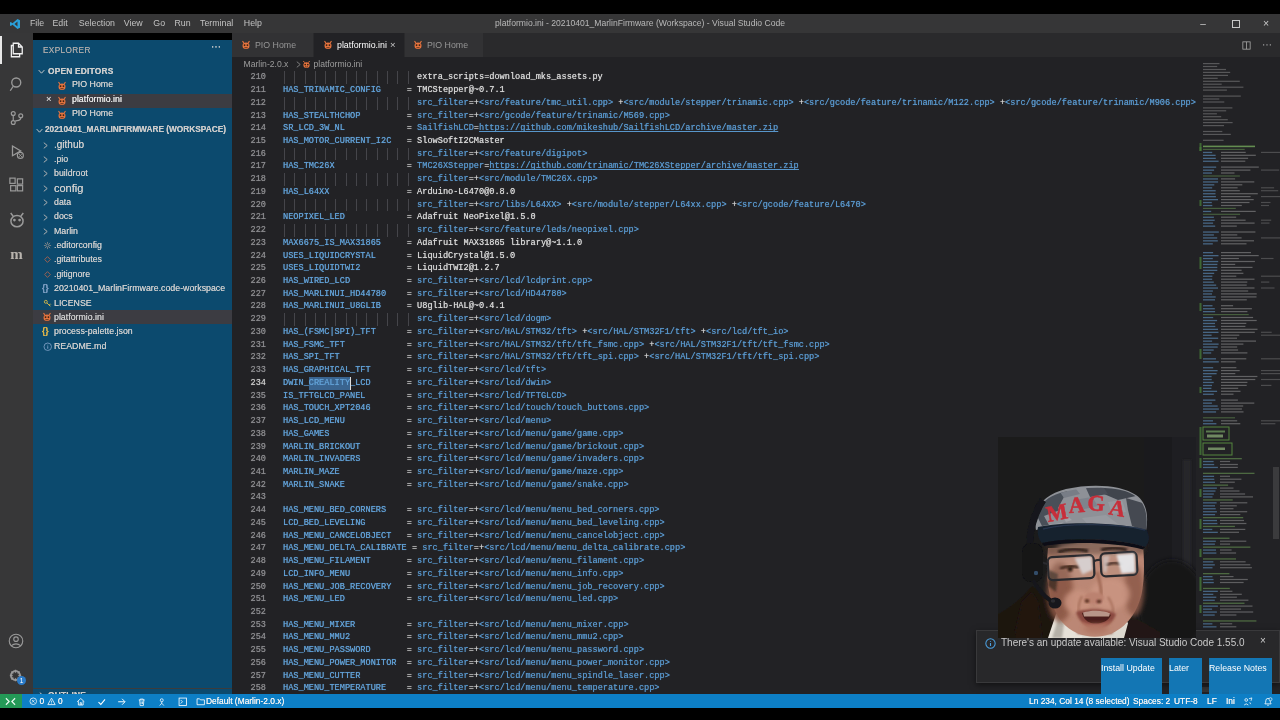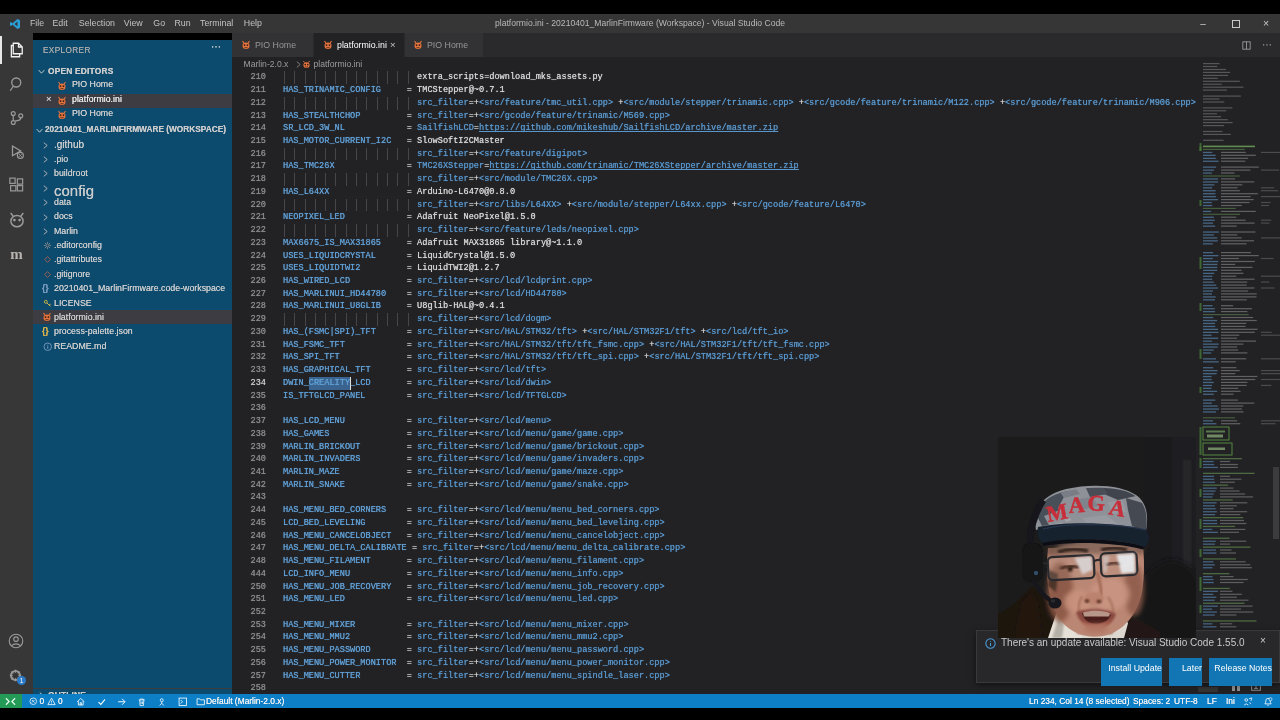--- a/index.html
+++ b/index.html
@@ -19,21 +19,21 @@
 .cl{position:absolute;left:0;width:2200px;height:12.728px;line-height:12.728px;font-family:"Liberation Mono",monospace;font-size:8.6px;white-space:pre;text-shadow:0 0 0.7px}
 .ln{position:absolute;left:0;width:34px;text-align:right;color:#8a8a8d}
 .ct{position:absolute;left:51px;white-space:pre}
 .k{color:#61a0d6}.v{color:#5896cb}.w{color:#d6d6d6}.eq{color:#cfcfcf}
 .u{text-decoration:underline}
 .ig{position:absolute;left:51.5px;top:0;height:12.728px;width:125px;background:repeating-linear-gradient(90deg,#45454a 0,#45454a 1px,transparent 1px,transparent 10.294px)}
 #minimap{left:1196px;top:57px;width:84px;height:637px;background:#222225}
 #statusbar{left:0;top:694px;width:1280px;height:14px;background:#0d7fc6;color:#f2f2f2;font-size:8.4px;line-height:14px;text-shadow:0 0 0.6px}
 .sbi{position:absolute;top:0;height:14px;line-height:14px}
 #toast{left:976px;top:630px;width:304px;height:53px;background:#28282a;border:1px solid #39393b;box-shadow:0 2px 6px rgba(0,0,0,.5);color:#cccccc;font-size:9.2px;z-index:40}
-.btn{position:absolute;background:#1376b4;color:#fff;font-size:8.8px;text-align:right;height:28px;line-height:20px;z-index:41}
+.btn{position:absolute;background:#1376b4;color:#fff;font-size:8.8px;text-align:left;height:36px;line-height:20px;z-index:41}
 #webcam{left:998px;top:437px;width:198px;height:201px;z-index:50}
 svg{display:block}
 </style></head><body>
 <div id="stage">
 <div class="abs" id="editorbg"></div>
     <div class="abs" id="titlebar">
       <svg class="abs" style="left:9px;top:4px" width="12" height="12" viewBox="0 0 24 24">
         <path fill="#2a9fd8" d="M17 2 L22 4.5 V19.5 L17 22 L7 13.5 L3.5 16.2 L2 15.2 V8.8 L3.5 7.8 L7 10.5 Z M17 7.2 L11 12 L17 16.8 Z"></path>
       </svg>
       <span class="menu" style="left:30px">File</span>
@@ -142,21 +142,21 @@
         <path d="M5 3 L11 8 L5 13" fill="none" stroke="#b5b5b5" stroke-width="1.7"></path>
       </svg>
       <div class="abs" style="left:21px;top:113.6px;font-size:8.8px;color:#cccccc">.pio</div>
       <svg class="abs" style="left:8px;top:129.4px" width="9" height="9" viewBox="0 0 16 16">
         <path d="M5 3 L11 8 L5 13" fill="none" stroke="#b5b5b5" stroke-width="1.7"></path>
       </svg>
       <div class="abs" style="left:21px;top:128.0px;font-size:8.8px;color:#cccccc">buildroot</div>
       <svg class="abs" style="left:8px;top:143.8px" width="9" height="9" viewBox="0 0 16 16">
         <path d="M5 3 L11 8 L5 13" fill="none" stroke="#b5b5b5" stroke-width="1.7"></path>
       </svg>
-      <div class="abs" style="left:21px;top:142.4px;font-size:15px;color:#cccccc">config</div>
+      <div class="abs" style="left:21px;top:142.4px;font-size:11px;color:#cccccc">config</div>
       <svg class="abs" style="left:8px;top:158.20000000000002px" width="9" height="9" viewBox="0 0 16 16">
         <path d="M5 3 L11 8 L5 13" fill="none" stroke="#b5b5b5" stroke-width="1.7"></path>
       </svg>
       <div class="abs" style="left:21px;top:156.8px;font-size:8.8px;color:#cccccc">data</div>
       <svg class="abs" style="left:8px;top:172.60000000000002px" width="9" height="9" viewBox="0 0 16 16">
         <path d="M5 3 L11 8 L5 13" fill="none" stroke="#b5b5b5" stroke-width="1.7"></path>
       </svg>
       <div class="abs" style="left:21px;top:171.2px;font-size:8.8px;color:#cccccc">docs</div>
       <svg class="abs" style="left:8px;top:187.00000000000003px" width="9" height="9" viewBox="0 0 16 16">
         <path d="M5 3 L11 8 L5 13" fill="none" stroke="#b5b5b5" stroke-width="1.7"></path>
@@ -268,43 +268,43 @@
       <div class="cl" style="top:229.10px"><span class="ln">228</span><span class="ct"><span class="k">HAS_MARLINUI_U8GLIB    </span><span class="eq"> = </span><span class="w">U8glib-HAL@~0.4.1</span></span></div>
       <div class="cl" style="top:241.83px"><span class="ln">229</span><div class="ig" style="top:0"></div><span class="ct">                          <span class="v">src_filter</span><span class="eq">=</span><span class="eq">+</span><span class="v">&lt;src/lcd/dogm&gt;</span></span></div>
       <div class="cl" style="top:254.56px"><span class="ln">230</span><span class="ct"><span class="k">HAS_(FSMC|SPI)_TFT     </span><span class="eq"> = </span><span class="v">src_filter</span><span class="eq">=</span><span class="eq">+</span><span class="v">&lt;src/HAL/STM32/tft&gt; </span><span class="eq">+</span><span class="v">&lt;src/HAL/STM32F1/tft&gt; </span><span class="eq">+</span><span class="v">&lt;src/lcd/tft_io&gt;</span></span></div>
       <div class="cl" style="top:267.29px"><span class="ln">231</span><span class="ct"><span class="k">HAS_FSMC_TFT           </span><span class="eq"> = </span><span class="v">src_filter</span><span class="eq">=</span><span class="eq">+</span><span class="v">&lt;src/HAL/STM32/tft/tft_fsmc.cpp&gt; </span><span class="eq">+</span><span class="v">&lt;src/HAL/STM32F1/tft/tft_fsmc.cpp&gt;</span></span></div>
       <div class="cl" style="top:280.02px"><span class="ln">232</span><span class="ct"><span class="k">HAS_SPI_TFT            </span><span class="eq"> = </span><span class="v">src_filter</span><span class="eq">=</span><span class="eq">+</span><span class="v">&lt;src/HAL/STM32/tft/tft_spi.cpp&gt; </span><span class="eq">+</span><span class="v">&lt;src/HAL/STM32F1/tft/tft_spi.cpp&gt;</span></span></div>
       <div class="cl" style="top:292.74px"><span class="ln">233</span><span class="ct"><span class="k">HAS_GRAPHICAL_TFT      </span><span class="eq"> = </span><span class="v">src_filter</span><span class="eq">=</span><span class="eq">+</span><span class="v">&lt;src/lcd/tft&gt;</span></span></div>
       <div class="abs" style="left:76.7px;top:305.47px;width:41.2px;height:12.7px;background:#3a648f"></div>
       <div class="cl" style="top:305.47px"><span class="ln" style="color:#c6c6c6">234</span><span class="ct"><span class="k">DWIN_CREALITY_LCD      </span><span class="eq"> = </span><span class="v">src_filter</span><span class="eq">=</span><span class="eq">+</span><span class="v">&lt;src/lcd/dwin&gt;</span></span></div>
       <div class="abs" style="left:117.9px;top:305.47px;width:1.4px;height:12.7px;background:#dedede;z-index:5"></div>
       <div class="cl" style="top:318.20px"><span class="ln">235</span><span class="ct"><span class="k">IS_TFTGLCD_PANEL       </span><span class="eq"> = </span><span class="v">src_filter</span><span class="eq">=</span><span class="eq">+</span><span class="v">&lt;src/lcd/TFTGLCD&gt;</span></span></div>
-      <div class="cl" style="top:330.93px"><span class="ln">236</span></div>
+      <div class="cl" style="top:330.93px"><span class="ln">236</span><span class="ct"><span class="k">HAS_TOUCH_XPT2046      </span><span class="eq"> = </span><span class="v">src_filter</span><span class="eq">=</span><span class="eq">+</span><span class="v">&lt;src/lcd/touch/touch_buttons.cpp&gt;</span></span></div>
       <div class="cl" style="top:343.66px"><span class="ln">237</span><span class="ct"><span class="k">HAS_LCD_MENU           </span><span class="eq"> = </span><span class="v">src_filter</span><span class="eq">=</span><span class="eq">+</span><span class="v">&lt;src/lcd/menu&gt;</span></span></div>
       <div class="cl" style="top:356.38px"><span class="ln">238</span><span class="ct"><span class="k">HAS_GAMES              </span><span class="eq"> = </span><span class="v">src_filter</span><span class="eq">=</span><span class="eq">+</span><span class="v">&lt;src/lcd/menu/game/game.cpp&gt;</span></span></div>
       <div class="cl" style="top:369.11px"><span class="ln">239</span><span class="ct"><span class="k">MARLIN_BRICKOUT        </span><span class="eq"> = </span><span class="v">src_filter</span><span class="eq">=</span><span class="eq">+</span><span class="v">&lt;src/lcd/menu/game/brickout.cpp&gt;</span></span></div>
       <div class="cl" style="top:381.84px"><span class="ln">240</span><span class="ct"><span class="k">MARLIN_INVADERS        </span><span class="eq"> = </span><span class="v">src_filter</span><span class="eq">=</span><span class="eq">+</span><span class="v">&lt;src/lcd/menu/game/invaders.cpp&gt;</span></span></div>
       <div class="cl" style="top:394.57px"><span class="ln">241</span><span class="ct"><span class="k">MARLIN_MAZE            </span><span class="eq"> = </span><span class="v">src_filter</span><span class="eq">=</span><span class="eq">+</span><span class="v">&lt;src/lcd/menu/game/maze.cpp&gt;</span></span></div>
       <div class="cl" style="top:407.30px"><span class="ln">242</span><span class="ct"><span class="k">MARLIN_SNAKE           </span><span class="eq"> = </span><span class="v">src_filter</span><span class="eq">=</span><span class="eq">+</span><span class="v">&lt;src/lcd/menu/game/snake.cpp&gt;</span></span></div>
       <div class="cl" style="top:420.02px"><span class="ln">243</span></div>
       <div class="cl" style="top:432.75px"><span class="ln">244</span><span class="ct"><span class="k">HAS_MENU_BED_CORNERS   </span><span class="eq"> = </span><span class="v">src_filter</span><span class="eq">=</span><span class="eq">+</span><span class="v">&lt;src/lcd/menu/menu_bed_corners.cpp&gt;</span></span></div>
       <div class="cl" style="top:445.48px"><span class="ln">245</span><span class="ct"><span class="k">LCD_BED_LEVELING       </span><span class="eq"> = </span><span class="v">src_filter</span><span class="eq">=</span><span class="eq">+</span><span class="v">&lt;src/lcd/menu/menu_bed_leveling.cpp&gt;</span></span></div>
       <div class="cl" style="top:458.21px"><span class="ln">246</span><span class="ct"><span class="k">HAS_MENU_CANCELOBJECT  </span><span class="eq"> = </span><span class="v">src_filter</span><span class="eq">=</span><span class="eq">+</span><span class="v">&lt;src/lcd/menu/menu_cancelobject.cpp&gt;</span></span></div>
       <div class="cl" style="top:470.94px"><span class="ln">247</span><span class="ct"><span class="k">HAS_MENU_DELTA_CALIBRATE</span><span class="eq"> = </span><span class="v">src_filter</span><span class="eq">=</span><span class="eq">+</span><span class="v">&lt;src/lcd/menu/menu_delta_calibrate.cpp&gt;</span></span></div>
       <div class="cl" style="top:483.66px"><span class="ln">248</span><span class="ct"><span class="k">HAS_MENU_FILAMENT      </span><span class="eq"> = </span><span class="v">src_filter</span><span class="eq">=</span><span class="eq">+</span><span class="v">&lt;src/lcd/menu/menu_filament.cpp&gt;</span></span></div>
-      <div class="cl" style="top:496.39px"><span class="ln">444</span><span class="ct"><span class="k">LCD_INFO_MENU          </span><span class="eq"> = </span><span class="v">src_filter</span><span class="eq">=</span><span class="eq">+</span><span class="v">&lt;src/lcd/menu/menu_info.cpp&gt;</span></span></div>
+      <div class="cl" style="top:496.39px"><span class="ln">249</span><span class="ct"><span class="k">LCD_INFO_MENU          </span><span class="eq"> = </span><span class="v">src_filter</span><span class="eq">=</span><span class="eq">+</span><span class="v">&lt;src/lcd/menu/menu_info.cpp&gt;</span></span></div>
       <div class="cl" style="top:509.12px"><span class="ln">250</span><span class="ct"><span class="k">HAS_MENU_JOB_RECOVERY  </span><span class="eq"> = </span><span class="v">src_filter</span><span class="eq">=</span><span class="eq">+</span><span class="v">&lt;src/lcd/menu/menu_job_recovery.cpp&gt;</span></span></div>
       <div class="cl" style="top:521.85px"><span class="ln">251</span><span class="ct"><span class="k">HAS_MENU_LED           </span><span class="eq"> = </span><span class="v">src_filter</span><span class="eq">=</span><span class="eq">+</span><span class="v">&lt;src/lcd/menu/menu_led.cpp&gt;</span></span></div>
       <div class="cl" style="top:534.58px"><span class="ln">252</span></div>
       <div class="cl" style="top:547.30px"><span class="ln">253</span><span class="ct"><span class="k">HAS_MENU_MIXER         </span><span class="eq"> = </span><span class="v">src_filter</span><span class="eq">=</span><span class="eq">+</span><span class="v">&lt;src/lcd/menu/menu_mixer.cpp&gt;</span></span></div>
       <div class="cl" style="top:560.03px"><span class="ln">254</span><span class="ct"><span class="k">HAS_MENU_MMU2          </span><span class="eq"> = </span><span class="v">src_filter</span><span class="eq">=</span><span class="eq">+</span><span class="v">&lt;src/lcd/menu/menu_mmu2.cpp&gt;</span></span></div>
       <div class="cl" style="top:572.76px"><span class="ln">255</span><span class="ct"><span class="k">HAS_MENU_PASSWORD      </span><span class="eq"> = </span><span class="v">src_filter</span><span class="eq">=</span><span class="eq">+</span><span class="v">&lt;src/lcd/menu/menu_password.cpp&gt;</span></span></div>
       <div class="cl" style="top:585.49px"><span class="ln">256</span><span class="ct"><span class="k">HAS_MENU_POWER_MONITOR </span><span class="eq"> = </span><span class="v">src_filter</span><span class="eq">=</span><span class="eq">+</span><span class="v">&lt;src/lcd/menu/menu_power_monitor.cpp&gt;</span></span></div>
       <div class="cl" style="top:598.22px"><span class="ln">257</span><span class="ct"><span class="k">HAS_MENU_CUTTER        </span><span class="eq"> = </span><span class="v">src_filter</span><span class="eq">=</span><span class="eq">+</span><span class="v">&lt;src/lcd/menu/menu_spindle_laser.cpp&gt;</span></span></div>
-      <div class="cl" style="top:610.94px"><span class="ln">258</span></div>
+      <div class="cl" style="top:610.94px"><span class="ln">258</span><span class="ct"><span class="k">HAS_MENU_TEMPERATURE   </span><span class="eq"> = </span><span class="v">src_filter</span><span class="eq">=</span><span class="eq">+</span><span class="v">&lt;src/lcd/menu/menu_temperature.cpp&gt;</span></span></div>
     </div>
     <svg class="abs" id="minimap" width="84" height="637" viewBox="0 0 84 637">
       <rect x="7.0" y="6.0" width="16.5" height="1.2" fill="#9a9a9a" fill-opacity="0.45"></rect>
       <rect x="7.0" y="8.9" width="14.2" height="1.2" fill="#9a9a9a" fill-opacity="0.45"></rect>
       <rect x="7.0" y="11.9" width="23.0" height="1.2" fill="#9a9a9a" fill-opacity="0.45"></rect>
       <rect x="7.0" y="14.8" width="27.2" height="1.2" fill="#9a9a9a" fill-opacity="0.45"></rect>
       <rect x="7.0" y="17.8" width="25.0" height="1.2" fill="#9a9a9a" fill-opacity="0.45"></rect>
       <rect x="7.0" y="20.7" width="14.7" height="1.2" fill="#9a9a9a" fill-opacity="0.45"></rect>
       <rect x="7.0" y="23.7" width="36.8" height="1.2" fill="#9a9a9a" fill-opacity="0.45"></rect>
       <rect x="7.0" y="26.6" width="18.7" height="1.2" fill="#9a9a9a" fill-opacity="0.45"></rect>

